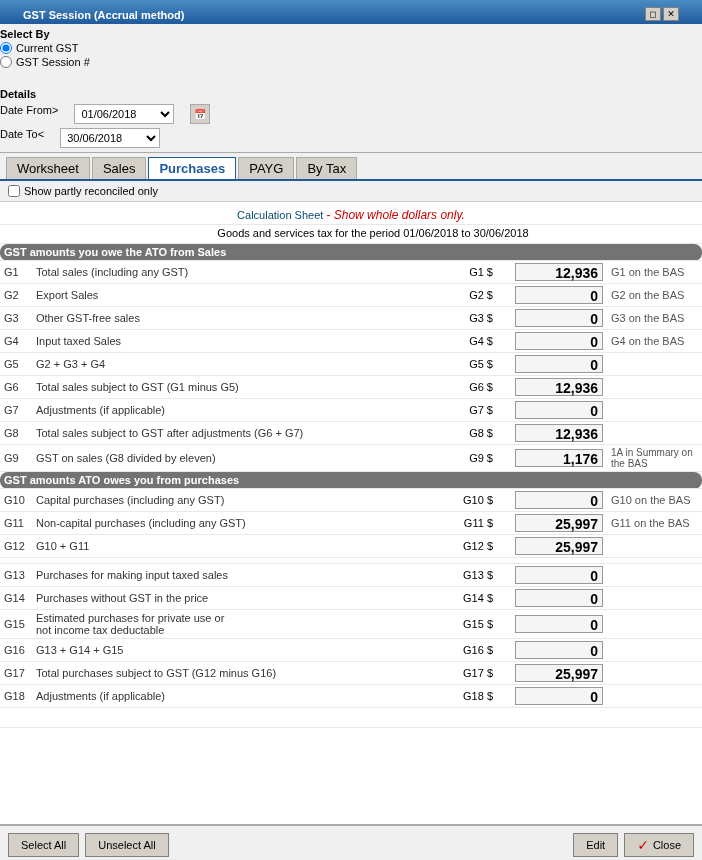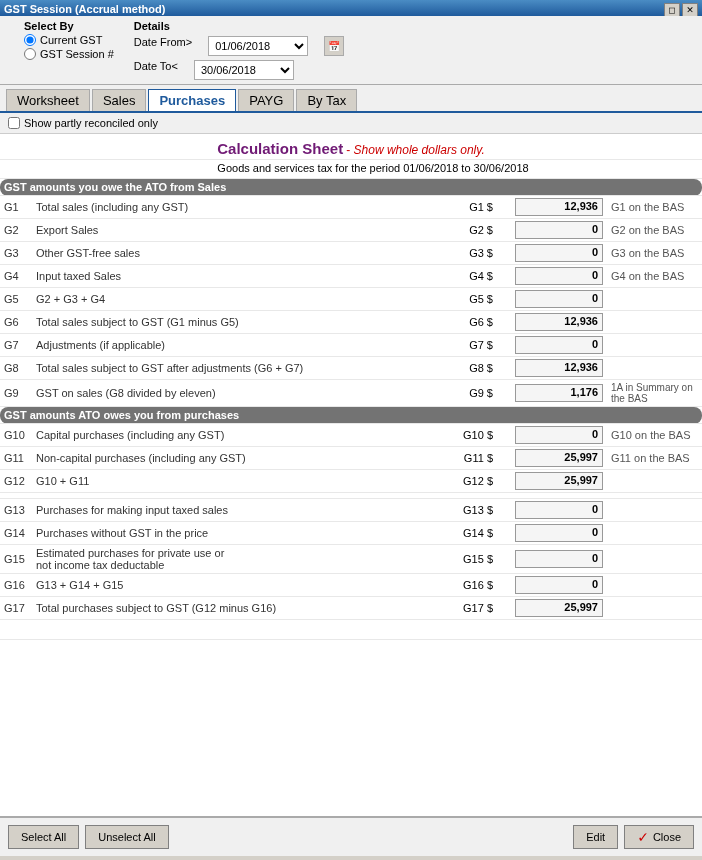--- a/index.html
+++ b/index.html
@@ -2,49 +2,50 @@
 <html><head>
   <meta charset="utf-8">
   <style>
     * { box-sizing: border-box; margin: 0; padding: 0; }
     body { font-family: Arial, sans-serif; font-size: 11px; background: #d4d0c8; width: 702px; height: 860px; overflow: hidden; }
     
     
     .title-bar {
       background: linear-gradient(to bottom, #4a8cc4, #1f5a9c);
       color: white;
-      padding: 3px 4px;
+      padding: 3px 23px;
       display: flex;
       justify-content: space-between;
-      align-items: flex-start;
-      height: 16px;
+      align-items: flex-end;
+      height: 24px;
     }
     .title-bar-title { font-size: 11px; font-weight: bold; }
     .title-bar-controls { display: flex; gap: 2px; }
     .title-bar-btn {
       background: #d4d0c8;
       border: 1px solid #808080;
       width: 16px; height: 14px;
       font-size: 9px;
       cursor: pointer;
       display: flex; align-items: center; justify-content: center;
       color: black;
     }
 
     
     .window { background: #f0f0f0; height: calc(860px - 20px); display: flex; flex-direction: column; }
 
     
     .top-area {
       background: #f0f0f0;
-      padding: 4px 24px;
+      padding: 4px 0;
       display: flex;
       align-items: flex-start;
       gap: 20px;
       border-bottom: 1px solid #aaa;
+      flex-direction: column;
     }
     .select-by-group { display: flex; flex-direction: column; gap: 2px; }
     .select-by-label { font-weight: bold; font-size: 11px; }
     .radio-item { display: flex; align-items: center; gap: 4px; font-size: 11px; }
     .details-group { display: flex; flex-direction: column; gap: 4px; }
     .details-label { font-weight: bold; font-size: 11px; }
     .date-row { display: flex; align-items: flex-start; gap: 16px; font-size: 11px; }
     .date-select {
       border: 1px solid #aaa;
       background: white;
@@ -132,21 +133,21 @@
     }
     table.calc-table tr {
       border-bottom: 1px solid #e8e8e8;
       min-height: 24px;
     }
     .input-box {
       border: 1px solid #999;
       background: #f5f5f5;
       text-align: right;
       padding: 1px 4px;
-      font-size: 11px;
+      font-size: 14px;
       width: 88px;
       height: 18px;
       font-weight: bold;
       display: inline-block;
     }
     .col-code { width: 32px; color: #333; font-size: 11px; }
     .col-label { color: #333; }
     .col-gcode { text-align: right; width: 55px; white-space: nowrap; }
     .col-dollar { text-align: right; width: 14px; }
     .col-input { width: 95px; text-align: right; }
@@ -239,21 +240,21 @@
     <label>Show partly reconciled only</label>
   </div>
 
   <div class="content-area">
     <div class="scroll-container">
       <table class="calc-table">
         <tbody>
 
           <tr>
             <td colspan="6" style="text-align:center; padding: 6px 0 2px;">
-              <span style="color:#701a75; font-weight:bold; font-size:15px;">Calculation Sheet</span>
+              <span style="color:#0c4a6e; font-weight:normal; font-size:11px;">Calculation Sheet</span>
               <span style="color:#cc0000; font-size:12px;"> - </span>
               <span style="color:#cc0000; font-size:12px; font-style:italic;">Show whole dollars only.</span>
             </td>
           </tr>
           <tr>
             <td colspan="6" style="text-align:center; padding-bottom: 4px; padding-left: 48px;">
               <span>Goods and services tax for the period</span>
               <span>01/06/2018 to 30/06/2018</span>
             </td>
           </tr>
@@ -450,20 +451,30 @@
             <td class="col-code">G17</td>
             <td class="col-label">Total purchases subject to GST (G12 minus G16)</td>
             <td class="col-gcode">G17 $</td>
             <td class="col-dollar"></td>
             <td class="col-input">
               <div class="input-box">25,997</div>
             </td>
             <td class="col-note"></td>
           </tr>
 
+          <tr>
+            <td class="col-code">G18</td>
+            <td class="col-label">Adjustments (if applicable)</td>
+            <td class="col-gcode">G18 $</td>
+            <td class="col-dollar"></td>
+            <td class="col-input">
+              <div class="input-box">0</div>
+            </td>
+            <td class="col-note"></td>
+          </tr>
 
           <tr style="height:20px;">
               <td colspan="6"></td>
             </tr>
         </tbody>
       </table>
     </div>
   </div>
 
   <div class="bottom-bar">

